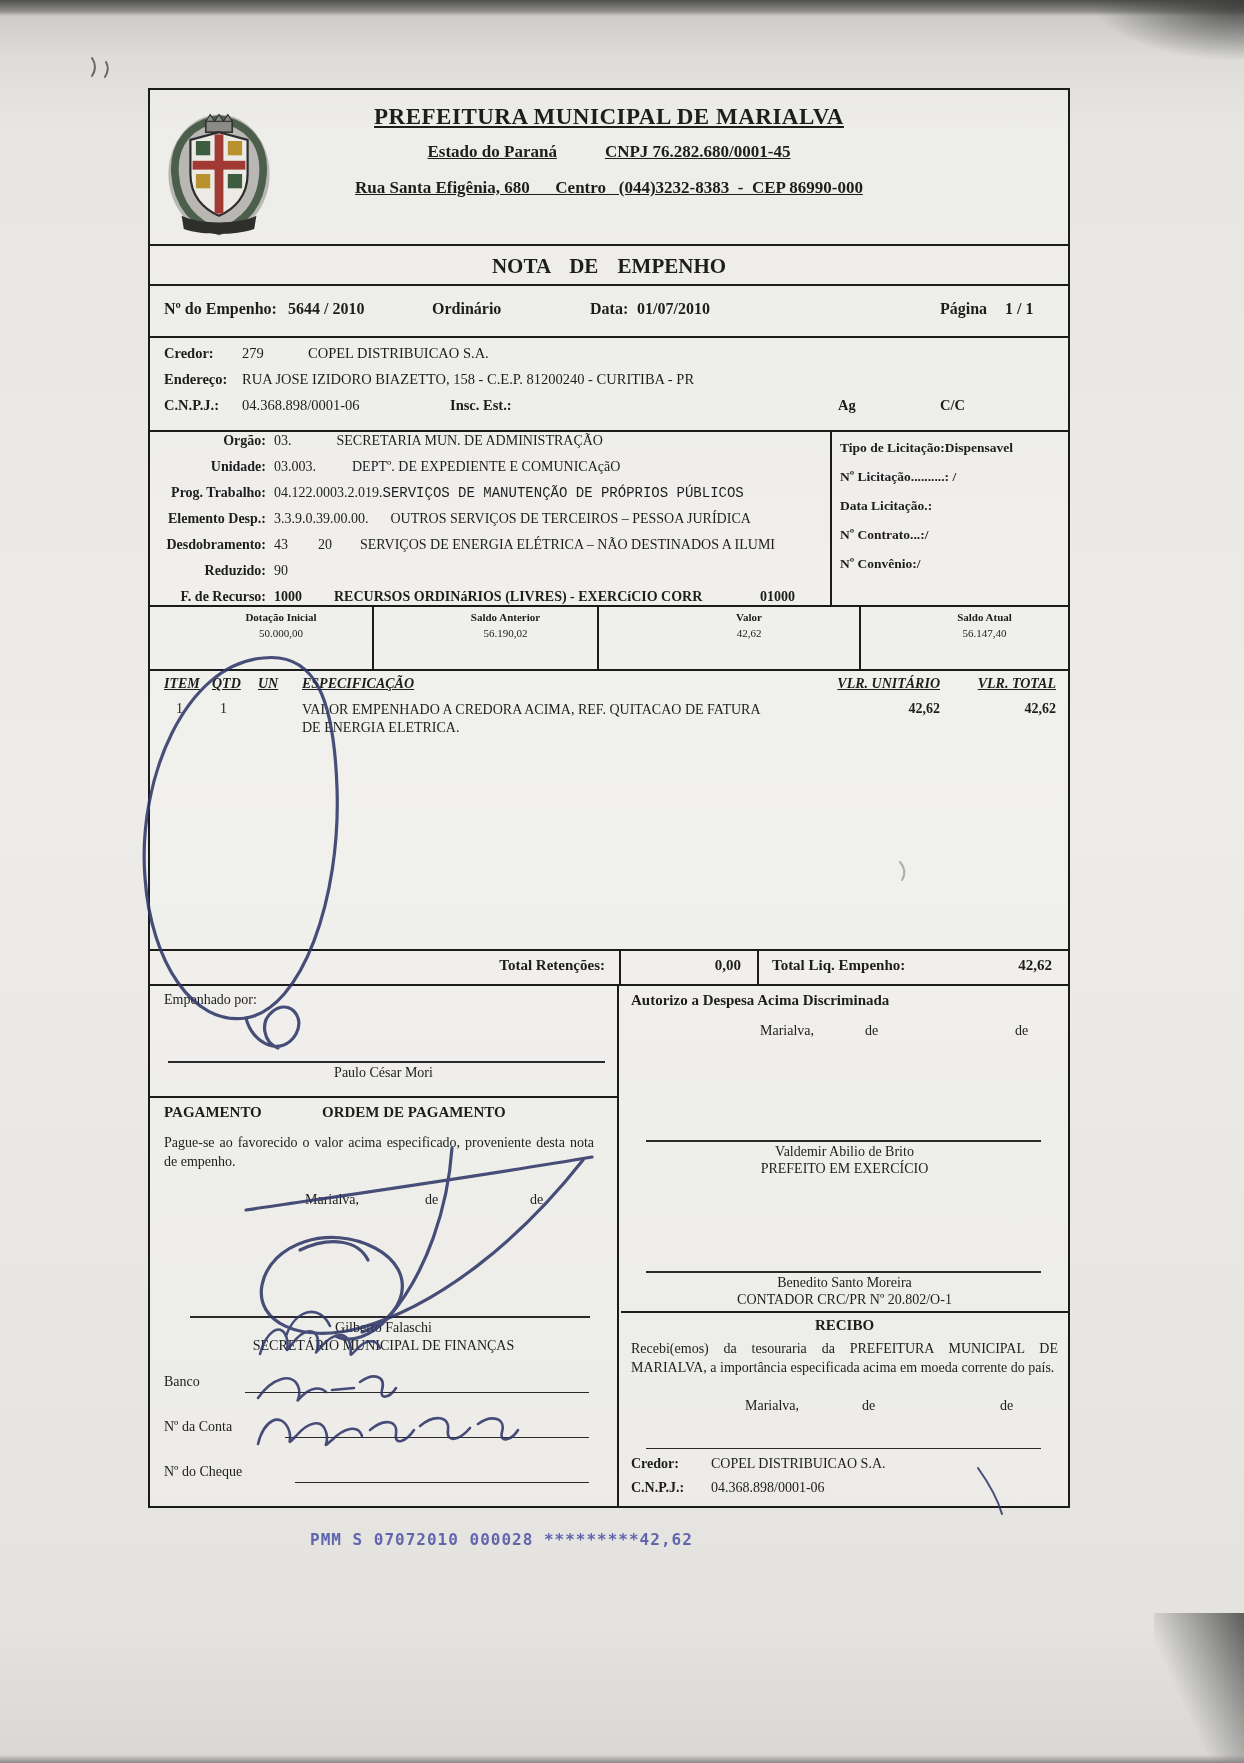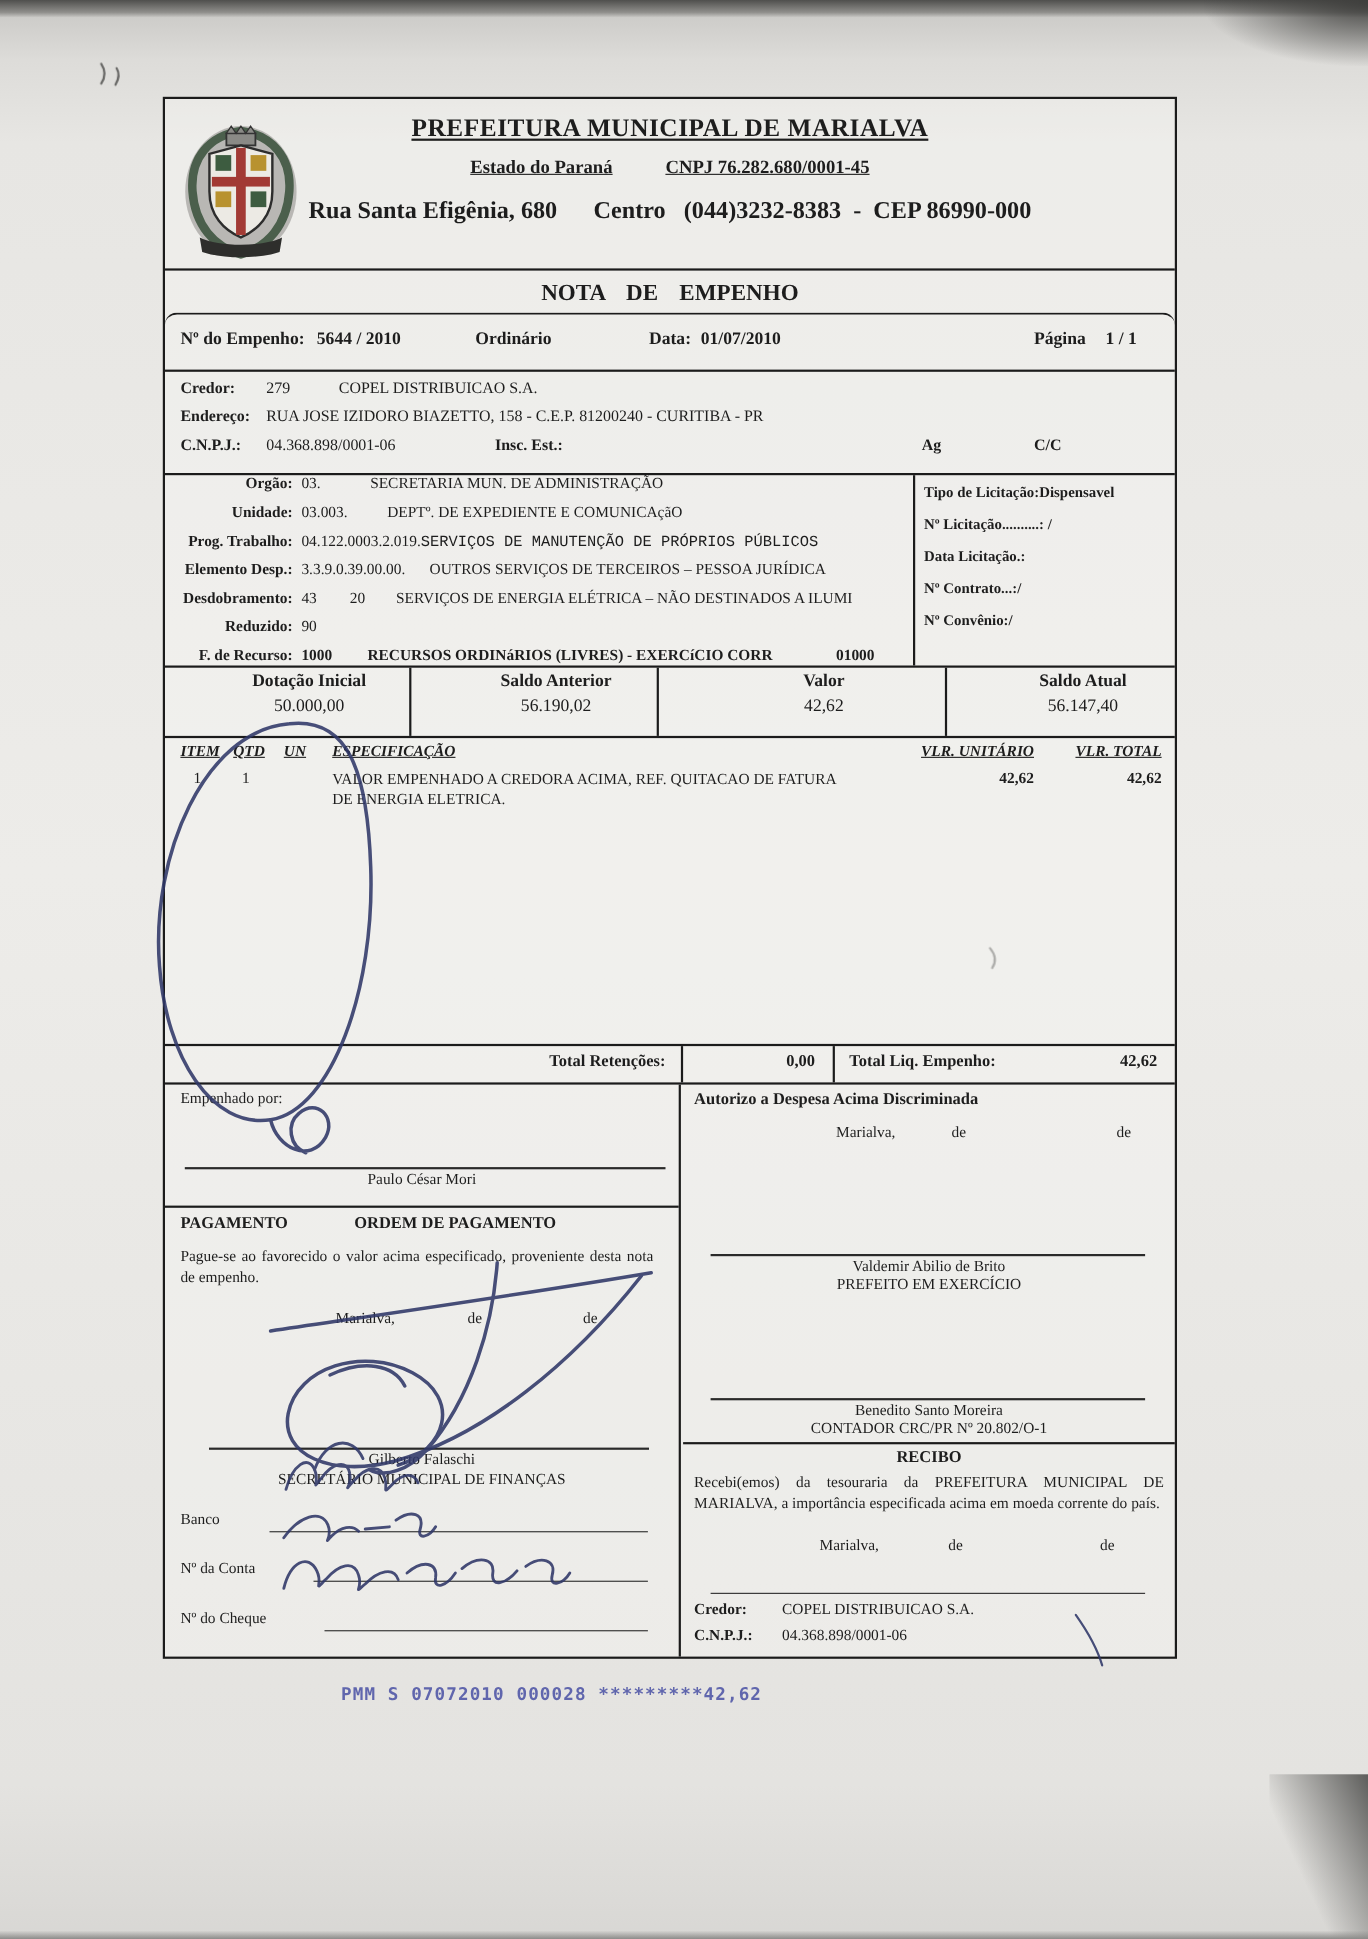--- a/index.html
+++ b/index.html
@@ -20,45 +20,45 @@
   .b{font-weight:bold;}
   .abs{position:absolute;}
   .sigline{position:absolute;border-top:2px solid #2a2a2a;height:0;}
 
   
   .sec-header{height:140px;}
   .hdr-title{margin-top:14px;text-align:center;font-size:23px;font-weight:bold;text-decoration:underline;letter-spacing:.5px;}
   .hdr-line2{margin-top:12px;text-align:center;font-size:17px;font-weight:bold;}
   .hdr-line2 span{text-decoration:underline;}
   .hdr-line2 .gap{display:inline-block;width:48px;}
-  .hdr-line3{margin-top:16px;text-align:center;font-size:22px;font-weight:bold;white-space:pre;}
+  .hdr-line3{margin-top:16px;text-align:center;font-size:17px;font-weight:bold;text-decoration:underline;white-space:pre;}
 
   
   .sec-titlebar{height:40px;font-size:21px;font-weight:bold;text-align:center;padding-top:8px;box-sizing:border-box;word-spacing:14px;}
 
   
-  .sec-empenho{height:50px;font-size:16px;border-radius:11px;}
+  .sec-empenho{height:50px;font-size:16px;}
   .sec-empenho .abs{top:14px;}
 
   
   .sec-credor{height:92px;font-size:14.5px;}
 
   
   .sec-budget{height:173px;font-size:14px;}
   .budget-row{position:relative;height:25px;padding-top:1px;white-space:nowrap;}
   .budget-lbl{display:inline-block;width:116px;text-align:right;font-weight:bold;}
   .budget-code{margin-left:8px;}
   .budget-desc{margin-left:45px;}
   .lic-box{position:absolute;left:680px;top:0;bottom:0;width:238px;border-left:2px solid #1b1b1b;
            font-size:13.5px;font-weight:bold;padding:8px 0 0 8px;box-sizing:border-box;}
   .lic-box div{margin-bottom:13px;}
 
   
   .sec-dotacao{height:62px;display:flex;}
-  .dot-cell{box-sizing:border-box;padding-top:4px;text-align:center;font-size:16px;padding-left:40px;}
+  .dot-cell{box-sizing:border-box;padding-top:4px;text-align:center;font-size:11px;padding-left:40px;}
   .dot-cell + .dot-cell{border-left:2px solid #1b1b1b;}
   .dot-cell .hd{font-weight:bold;}
   .dot-cell .val{margin-top:4px;}
 
   
   .sec-items{height:278px;font-size:14px;}
   .it-hd{position:absolute;font-style:italic;font-weight:bold;text-decoration:underline;top:5px;}
   .it-val{position:absolute;top:30px;}
 
   

